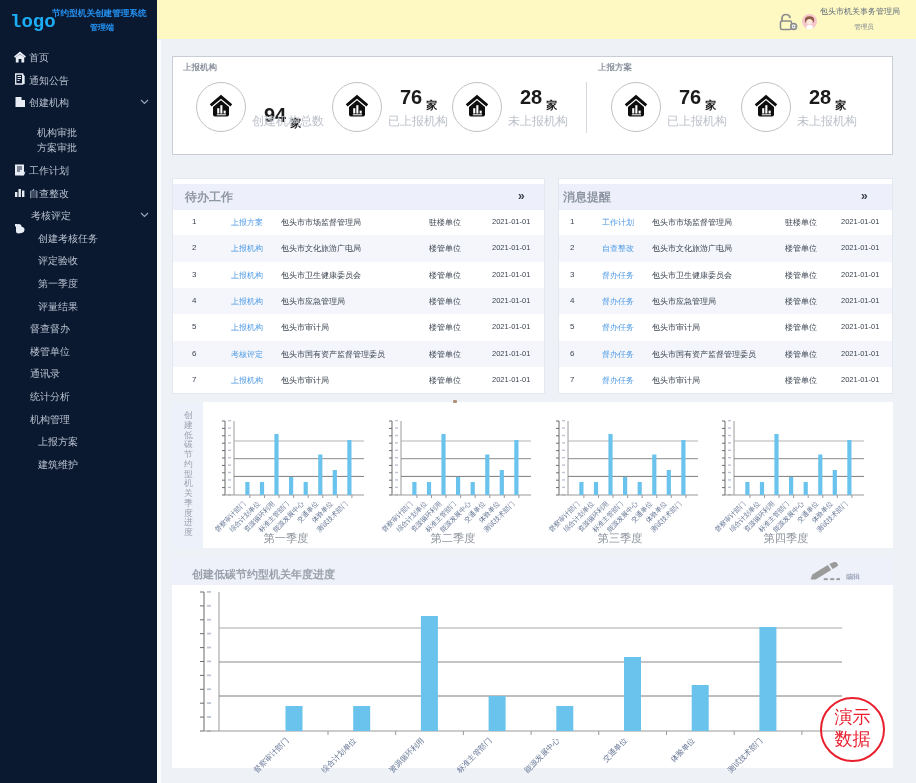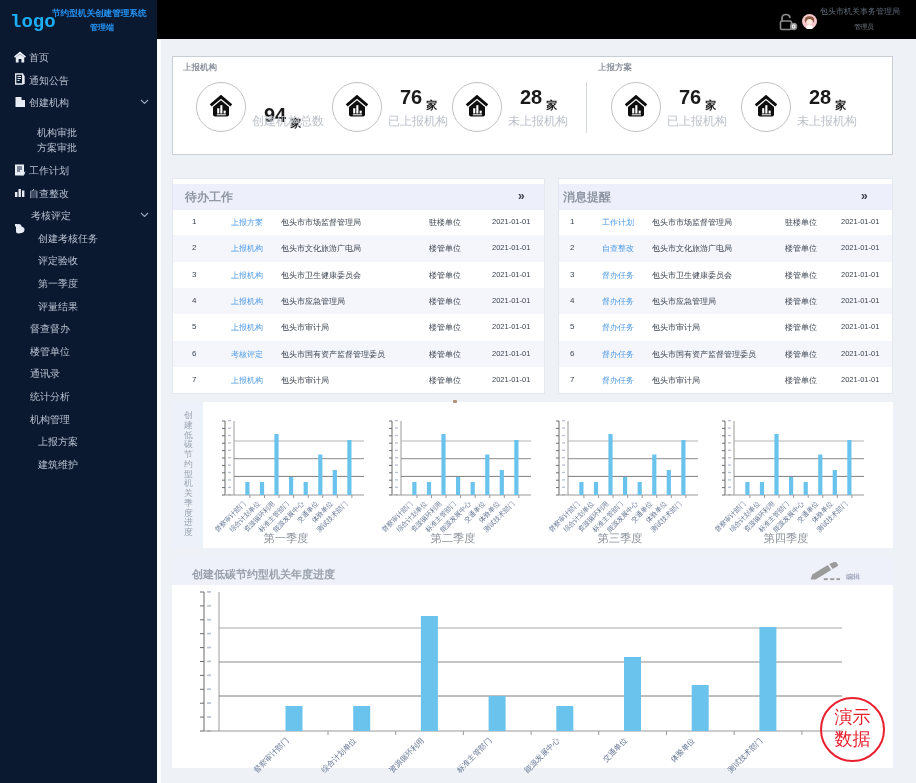--- a/index.html
+++ b/index.html
@@ -2,21 +2,21 @@
 <html><head><meta charset="utf-8">
 <style>
 * { margin:0; padding:0; box-sizing:border-box; }
 html,body { width:916px; height:783px; overflow:hidden; font-family:"Liberation Sans", sans-serif; }
 body { position:relative; background:#eef1f6; }
 .sidebar { position:absolute; left:0; top:0; width:157px; height:783px; background:#0a1830; z-index:5;font-family:Liberation Mono, monospace; }
 .logo { position:absolute; left:10px; top:11px; font-size:19px; font-weight:bold; color:#1caef5; }
 .sys1 { position:absolute; left:52px; top:8px; font-size:8.6px; font-weight:bold; color:#2490ee; white-space:nowrap; }
 .sys2 { position:absolute; left:53px; top:22px; width:98px; font-size:8px; font-weight:bold; color:#2490ee; text-align:center; }
 .mi { position:absolute; font-size:10px; color:#b9c2d0; white-space:nowrap; }
-.header { position:absolute; left:157px; top:0; width:759px; height:40px; background:#000000; border-bottom:1px solid #eceff3; z-index:4; }
+.header { position:absolute; left:157px; top:0; width:759px; height:40px; background:#fef9c3; border-bottom:1px solid #eceff3; z-index:4; }
 .uname { position:absolute; left:657px; top:7px; width:92px; font-size:8px; color:#5f6b7a; text-align:center; line-height:9px; }
 .urole { position:absolute; left:672px; top:23px; width:70px; font-size:6.5px; color:#79828f; text-align:center; }
 .statcard { position:absolute; left:172px; top:56px; width:721px; height:99px; background:#fff; border:1px solid #c9cdd6; }
 .stitle { position:absolute; top:5px; font-size:8.5px; font-weight:bold; color:#8c939e; }
 .circ { position:absolute; width:50px; height:50px; border:1px solid #c2c2c2; border-radius:50%; background:#fff; }
 .statnum { position:absolute; font-size:20px; font-weight:bold; color:#1a1a1a; white-space:nowrap; }
 .statnum .jia { font-size:11px; vertical-align:-5px; margin-left:1px; }
 .statlab { position:absolute; font-size:12px; color:#bcc1c9; white-space:nowrap; }
 .divline { position:absolute; left:413px; top:25px; width:1px; height:51px; background:#d4d8df; }
 .tcard { position:absolute; top:178px; height:216px; background:#fff; border:1px solid #e3e7ef; }

